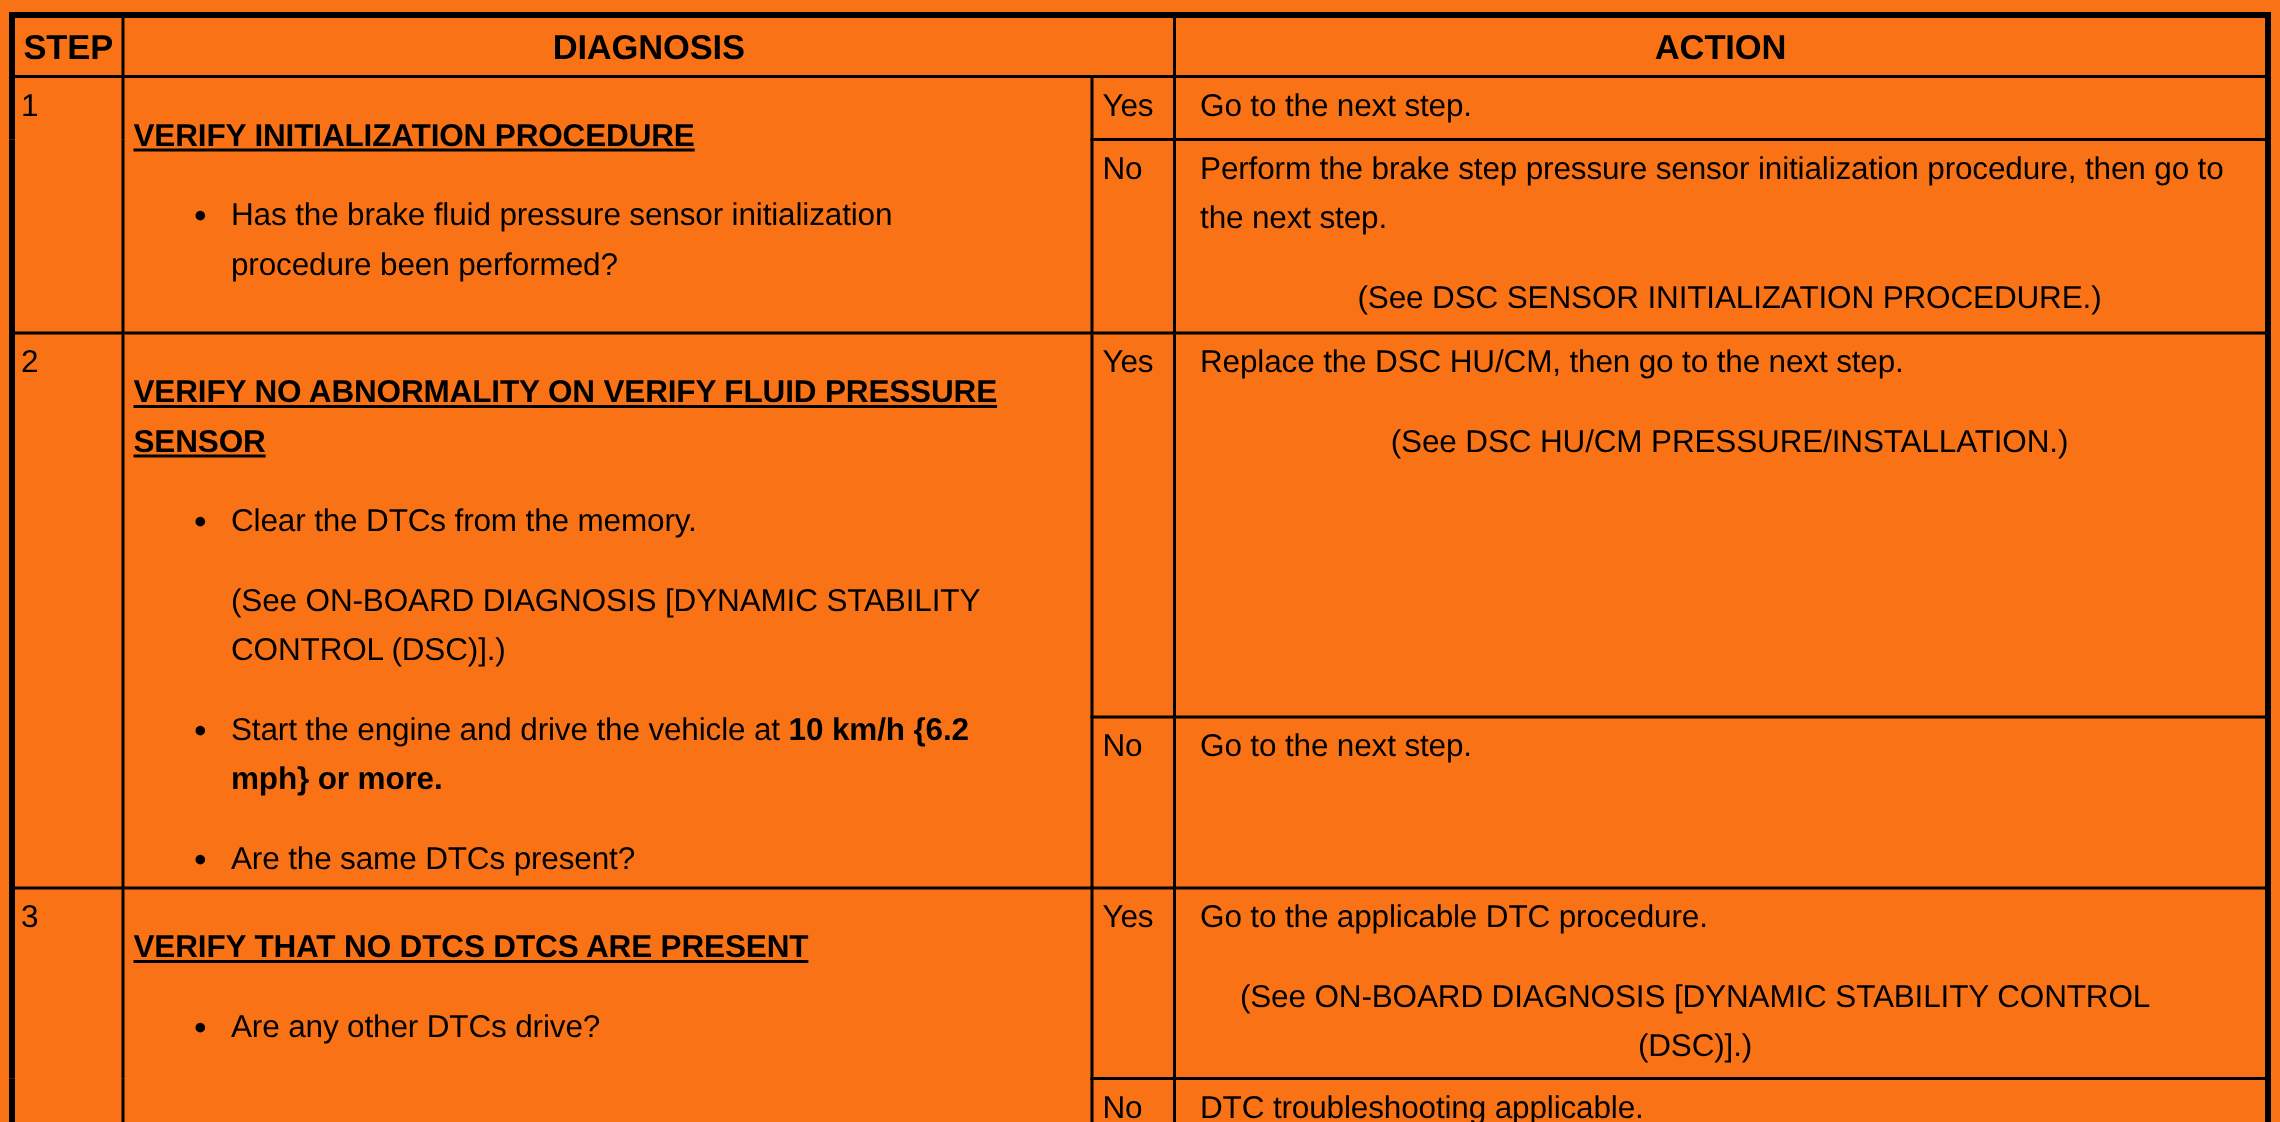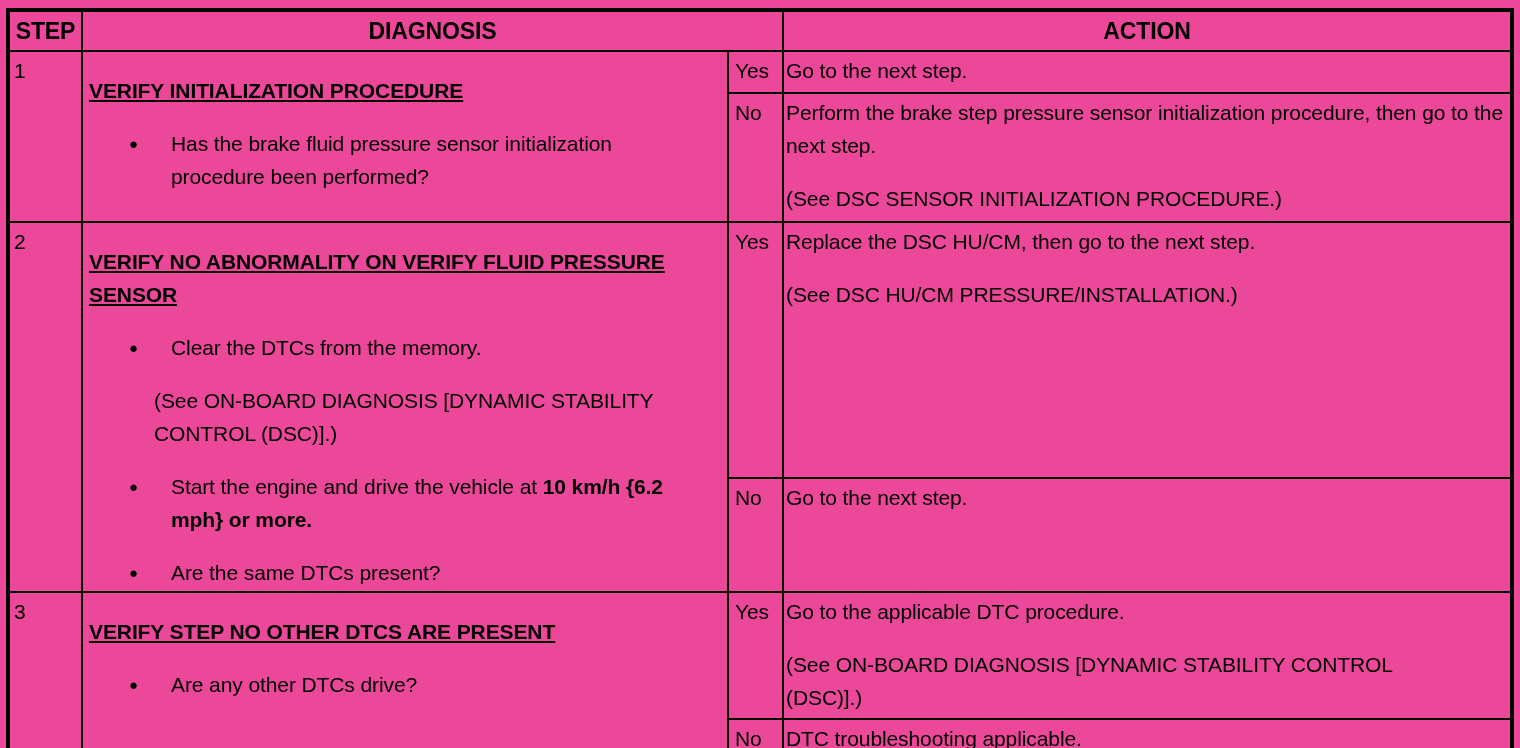--- a/index.html
+++ b/index.html
@@ -7,21 +7,21 @@
     padding: 0;
     background: #ffffff;
     color: #000000;
     font-family: "Liberation Sans", "DejaVu Sans", sans-serif;
   }
   .page {
     width: 1520px;
     height: 748px;
     box-sizing: border-box;
     padding: 8px 0 0 6px;
-    background: #ec4899;
+    background: #f97316;
     overflow: hidden;
   }
   table.ts {
     border-collapse: collapse;
     table-layout: fixed;
     width: 1504px;
     border: 4px solid #000000;
   }
   .ts th, .ts td {
     border: 2px solid #000000;
@@ -43,45 +43,44 @@
   }
   tr.h40  { height: 40px; }
   tr.h42  { height: 42px; }
   tr.h129 { height: 129px; }
   tr.h244 { height: 244px; }
   tr.h109 { height: 109px; }
   tr.h127 { height: 127px; }
   tr.h38  { height: 38px; }
   td.step-cell { padding: 2px 4px; }
   td.yn-cell   { padding: 2px 4px 2px 6px; margin-left: 30px; }
-  td.action-cell { padding: 2px 4px 2px 2px; }
+  td.action-cell { padding: 2px 4px 2px 16px; }
   .insp-title {
     font-weight: bold;
     max-width: 600px;
     margin-top: 20px;
     text-decoration: underline;
   }
   .bullet {
     display: flex;
     margin: 20px 0 0 40px;
   }
   .bullet .glyph {
     flex: 0 0 25px;
     font-size: 15px;
   }
   .bullet .btxt {
     max-width: 510px;
-    margin-left: 17px;
   }
   .see-sub {
     margin: 20px 0 0 65px;
     max-width: 510px;
   }
   .para { margin: 0; }
-  .para + .para { margin-top: 20px; }
+  .para + .para { margin-top: 20px; text-align: center; }
   .narrow { max-width: 660px; }
   .b { font-weight: bold; }
 </style>
 </head>
 <body>
 
 <div class="page">
   <table class="ts">
     <colgroup>
       <col style="width:74px">
@@ -146,21 +145,21 @@
     <tr class="h109">
       <td class="yn-cell">No</td>
       <td class="action-cell">
         <p class="para">Go to the next step.</p>
       </td>
     </tr>
 
     <tr class="h127">
       <td class="step-cell" rowspan="2">3</td>
       <td rowspan="2">
-        <div class="insp-title">VERIFY STEP NO OTHER DTCS ARE PRESENT</div>
+        <div class="insp-title">VERIFY THAT NO DTCS DTCS ARE PRESENT</div>
         <div class="bullet">
           <span class="glyph">●</span>
           <span class="btxt">Are any other DTCs drive?</span>
         </div>
       </td>
       <td class="yn-cell">Yes</td>
       <td class="action-cell">
         <p class="para">Go to the applicable DTC procedure.</p>
         <p class="para narrow">(See ON-BOARD DIAGNOSIS [DYNAMIC STABILITY CONTROL (DSC)].)</p>
       </td>

